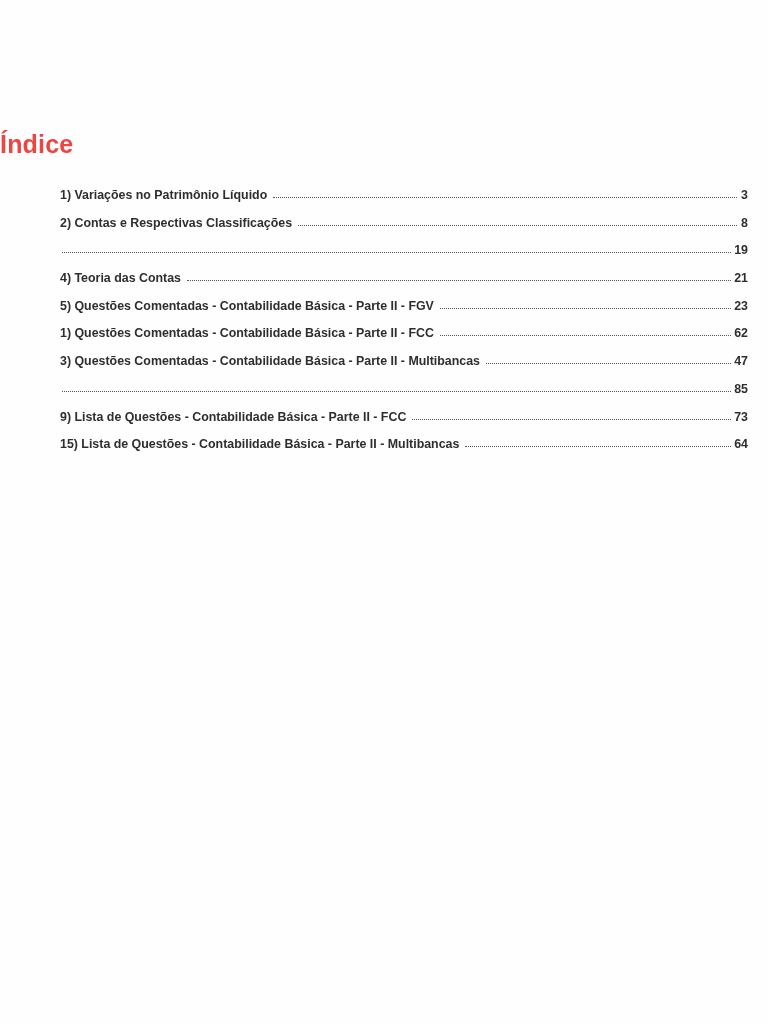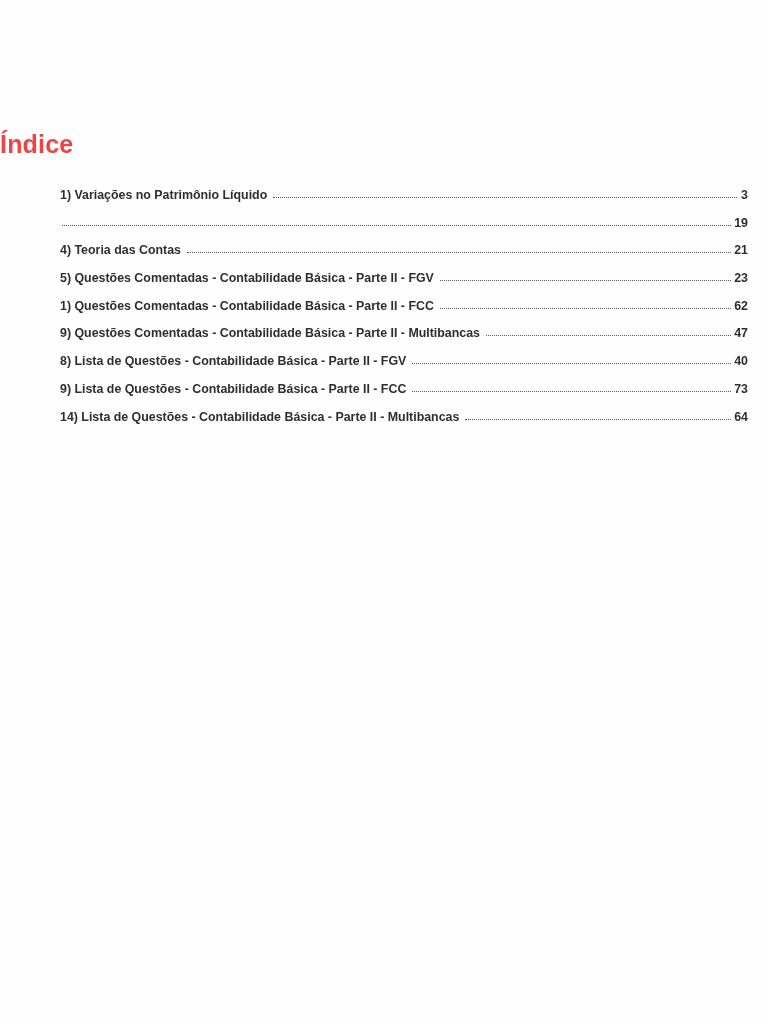--- a/index.html
+++ b/index.html
@@ -83,52 +83,56 @@
 <div class="page">
   <h1 class="toc-title" style="margin:0;">Índice</h1>
 
   <ul class="toc-list">
     <li class="toc-item">
       <span class="toc-label">1) Variações no Patrimônio Líquido</span>
       <span class="toc-leader"></span>
       <span class="toc-page">3</span>
     </li>
     <li class="toc-item">
+      <span class="toc-label">2) Contas e Respectivas Classificações</span>
+      <span class="toc-leader"></span>
+      <span class="toc-page">8</span>
+    </li>
+    <li class="toc-item">
       <span class="toc-leader"></span>
       <span class="toc-page">19</span>
     </li>
     <li class="toc-item">
       <span class="toc-label">4) Teoria das Contas</span>
       <span class="toc-leader"></span>
       <span class="toc-page">21</span>
     </li>
     <li class="toc-item">
       <span class="toc-label">5) Questões Comentadas - Contabilidade Básica - Parte II - FGV</span>
       <span class="toc-leader"></span>
       <span class="toc-page">23</span>
     </li>
     <li class="toc-item">
       <span class="toc-label">1) Questões Comentadas - Contabilidade Básica - Parte II - FCC</span>
       <span class="toc-leader"></span>
       <span class="toc-page">62</span>
     </li>
     <li class="toc-item">
-      <span class="toc-label">9) Questões Comentadas - Contabilidade Básica - Parte II - Multibancas</span>
+      <span class="toc-label">3) Questões Comentadas - Contabilidade Básica - Parte II - Multibancas</span>
       <span class="toc-leader"></span>
       <span class="toc-page">47</span>
     </li>
     <li class="toc-item">
-      <span class="toc-label">8) Lista de Questões - Contabilidade Básica - Parte II - FGV</span>
       <span class="toc-leader"></span>
-      <span class="toc-page">40</span>
+      <span class="toc-page">85</span>
     </li>
     <li class="toc-item">
       <span class="toc-label">9) Lista de Questões - Contabilidade Básica - Parte II - FCC</span>
       <span class="toc-leader"></span>
       <span class="toc-page">73</span>
     </li>
     <li class="toc-item">
-      <span class="toc-label">14) Lista de Questões - Contabilidade Básica - Parte II - Multibancas</span>
+      <span class="toc-label">15) Lista de Questões - Contabilidade Básica - Parte II - Multibancas</span>
       <span class="toc-leader"></span>
       <span class="toc-page">64</span>
     </li>
   </ul>
 </div>
 
 </body></html>

